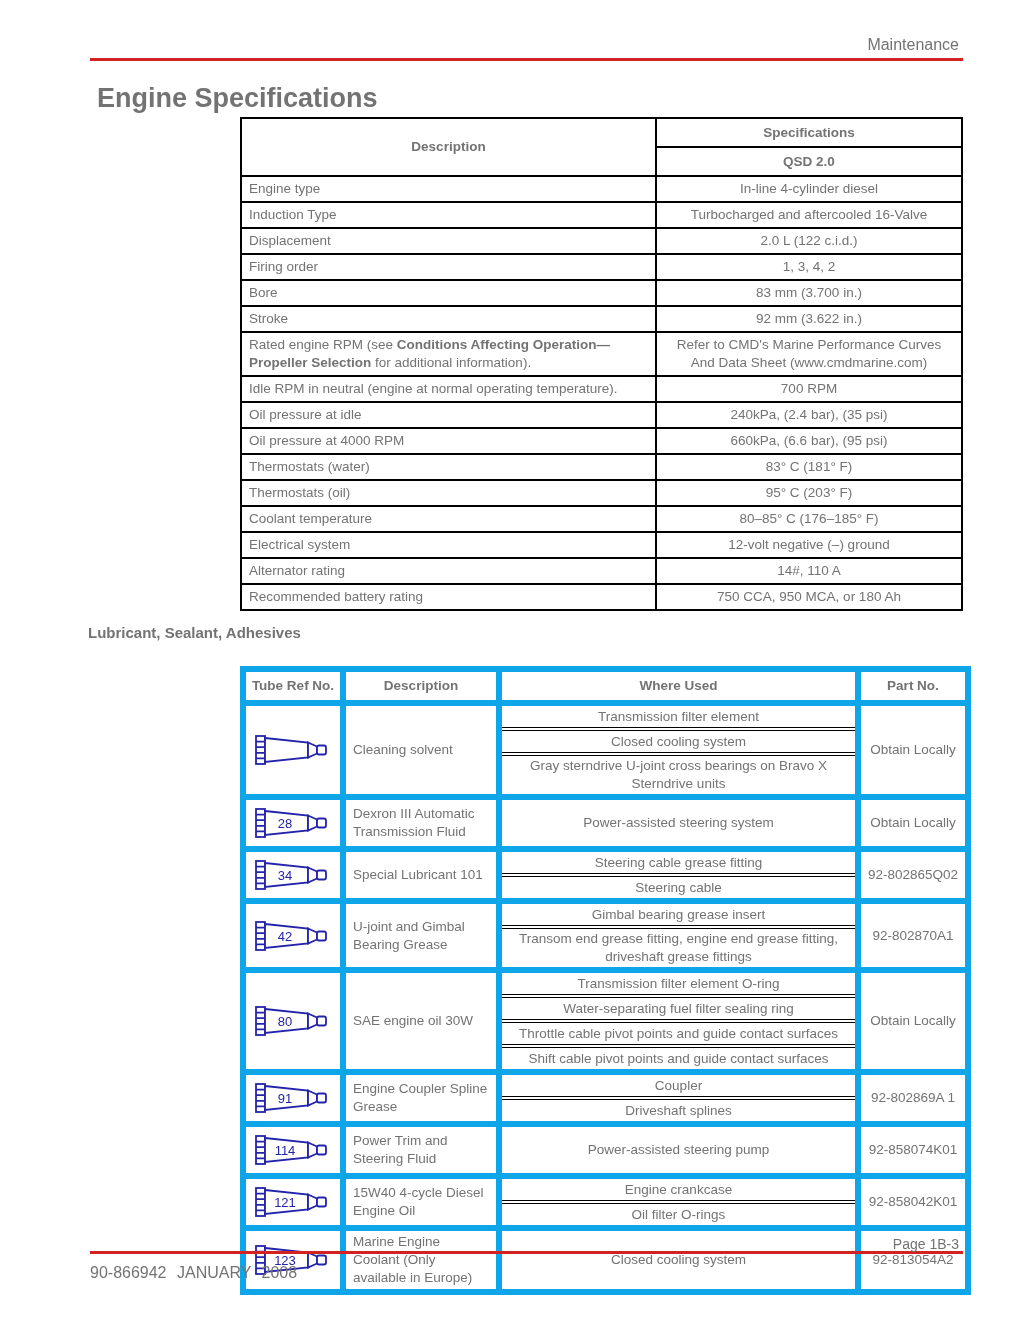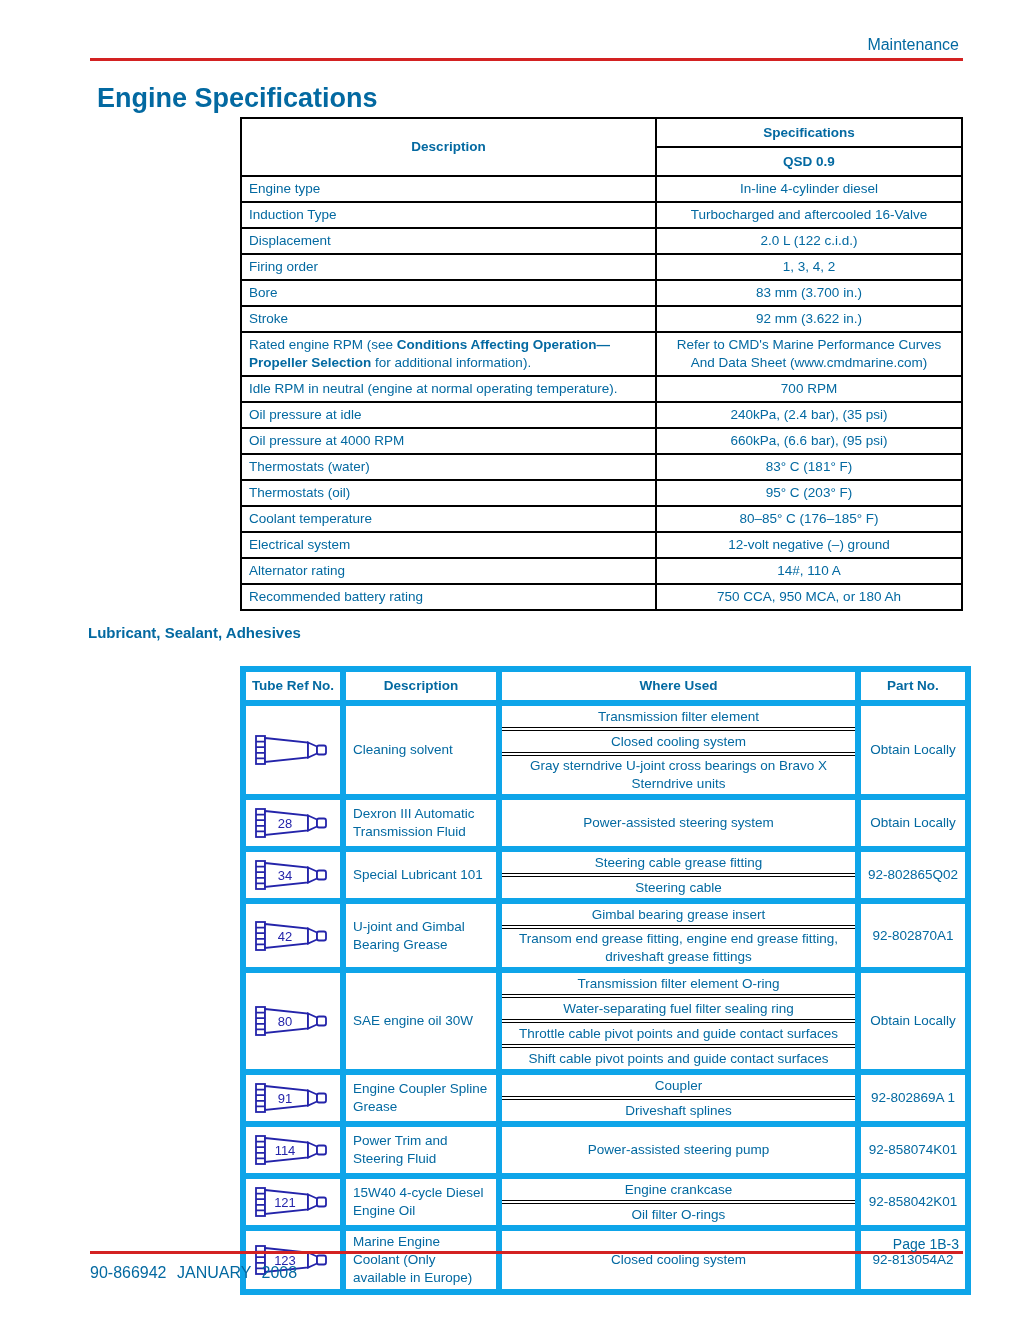--- a/index.html
+++ b/index.html
@@ -1,17 +1,17 @@
 <!DOCTYPE html>
 <html><head>
 <meta charset="utf-8">
 <style>
   html,body{margin:0;padding:0;background:#fff;}
   .page{position:relative;width:1020px;height:1326px;background:#fff;overflow:hidden;
-        font-family:"Liberation Sans","DejaVu Sans",sans-serif;color:#0369a1;}
+        font-family:"Liberation Sans","DejaVu Sans",sans-serif;color:#737373;}
 
   
   .hdr-label{position:absolute;top:36px;right:61px;font-size:16px;}
   .rule{position:absolute;left:90px;width:873px;height:3px;}
   .rule-top{top:58px;}
   .rule-bottom{top:1251px;}
   .title1{position:absolute;left:88px;top:74px;margin:9px;font-size:27px;font-weight:bold;}
   .title2{position:absolute;left:88px;top:624px;margin:0;font-size:15px;font-weight:bold;}
   .f-left{position:absolute;left:90px;top:1264px;font-size:16px;word-spacing:6px;}
   .f-right{position:absolute;right:61px;top:1236px;font-size:14px;}
@@ -60,21 +60,21 @@
     <colgroup>
         <col class="c1">
         <col class="c2">
       </colgroup>
     <thead>
       <tr>
         <th rowspan="2">Description</th>
         <th>Specifications</th>
       </tr>
       <tr>
-        <th>QSD 0.9</th>
+        <th>QSD 2.0</th>
       </tr>
     </thead>
     <tbody id="engine-rows">
         <tr>
           <td class="desc">Engine type</td>
           <td class="val">In-line 4-cylinder diesel</td>
         </tr>
         <tr>
           <td class="desc">Induction Type</td>
           <td class="val">Turbocharged and aftercooled 16-Valve</td>

